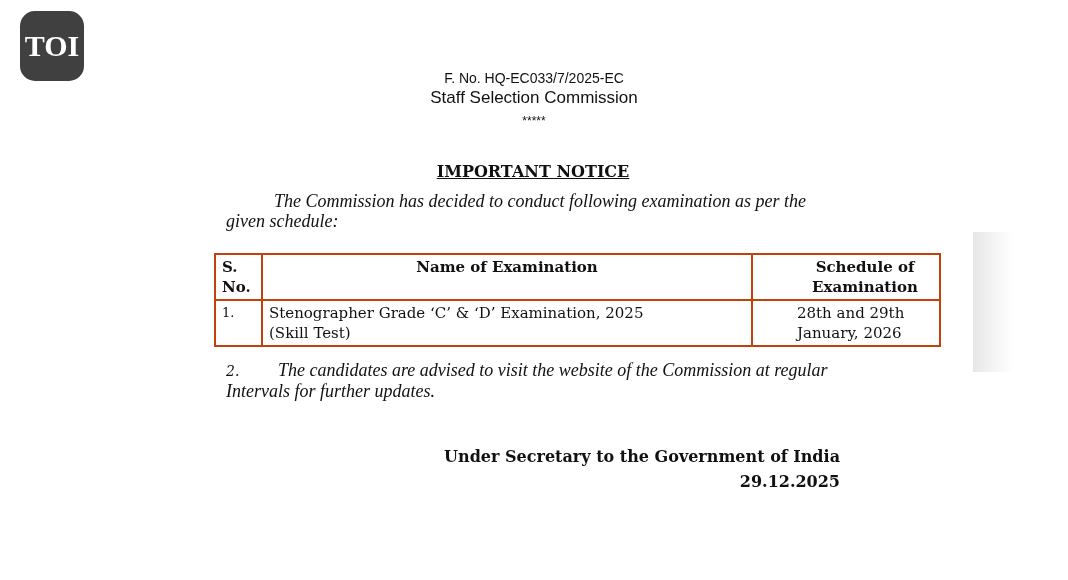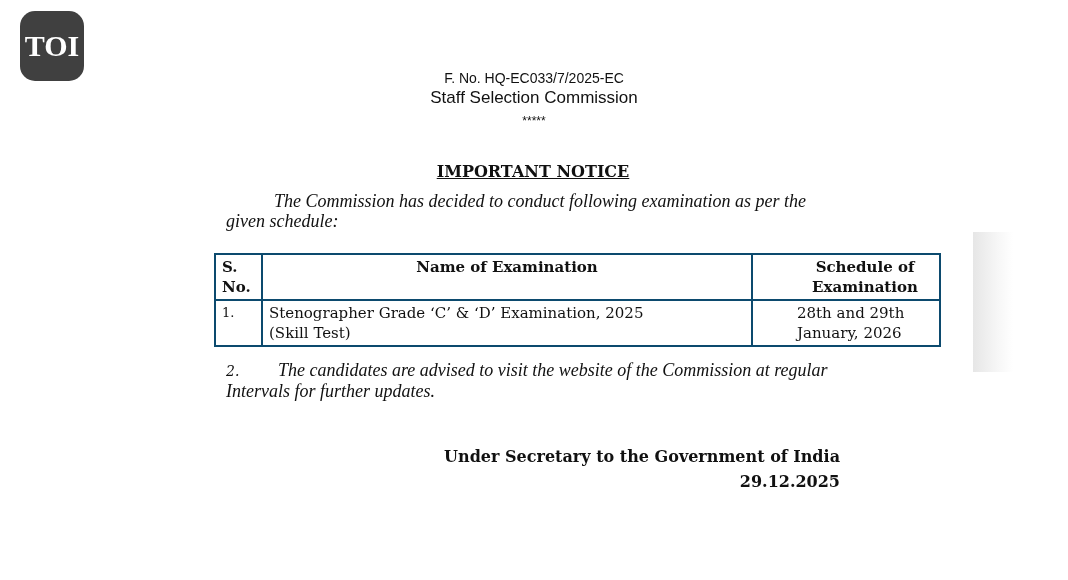--- a/index.html
+++ b/index.html
@@ -7,21 +7,21 @@
   .logo { position:absolute; left:20px; top:11px; width:64px; height:70px; background:#404040; color:#fff; font-family:"Liberation Serif", serif; font-weight:bold; font-size:30px; display:flex; align-items:center; justify-content:center; letter-spacing:0px;border-radius:15px; }
   .shade { position:absolute; left:973px; top:232px; width:40px; height:140px; background:linear-gradient(to right, #e6e6e6, #f6f6f6 60%, #ffffff); }
   .hdr { position:absolute; left:0; width:1068px; text-align:center; font-family:"Liberation Sans", sans-serif; }
   .fno { top:70px; font-size:14px; }
   .ssc { top:88px; font-size:17px; }
   .stars { top:114px; font-size:12px; }
   .title { position:absolute; top:150px; left:0; width:1066px; text-align:center; font-family:"DejaVu Serif", serif; font-weight:bold; font-size:16px; text-decoration:underline;margin-top:12px; }
   .para { position:absolute; left:226px; width:610px; font-family:"Liberation Serif", serif; font-size:18px; line-height:20px;font-style:italic; }
   .p1 { top:191px; text-indent:48px; }
   table { position:absolute; left:214px; top:253px; border-collapse:collapse; font-family:"DejaVu Serif", serif; font-size:15px; }
-  td, th { border:2px solid #0c4a6e; padding:2px 6px; vertical-align:top; line-height:20px; }
+  td, th { border:2px solid #c2410c; padding:2px 6px; vertical-align:top; line-height:20px; }
   th { font-weight:bold; }
   .c1 { width:33px; text-align:left; }
   .c2 { width:476px; text-align:center; }
   .c3 { width:136px; text-align:center;padding-left:44px; }
   td.c2 { text-align:left; }
   td.c3 { text-align:left; }
   td.c1 { font-size:13px; }
   .p2 { top:360px; font-size:18px; }
   .p2 .num { font-family:"DejaVu Serif", serif; font-size:14px; display:inline-block; width:52px; }
   .sig { position:absolute; right:228px; text-align:right; font-family:"DejaVu Serif", serif; font-weight:bold; font-size:16px; }

